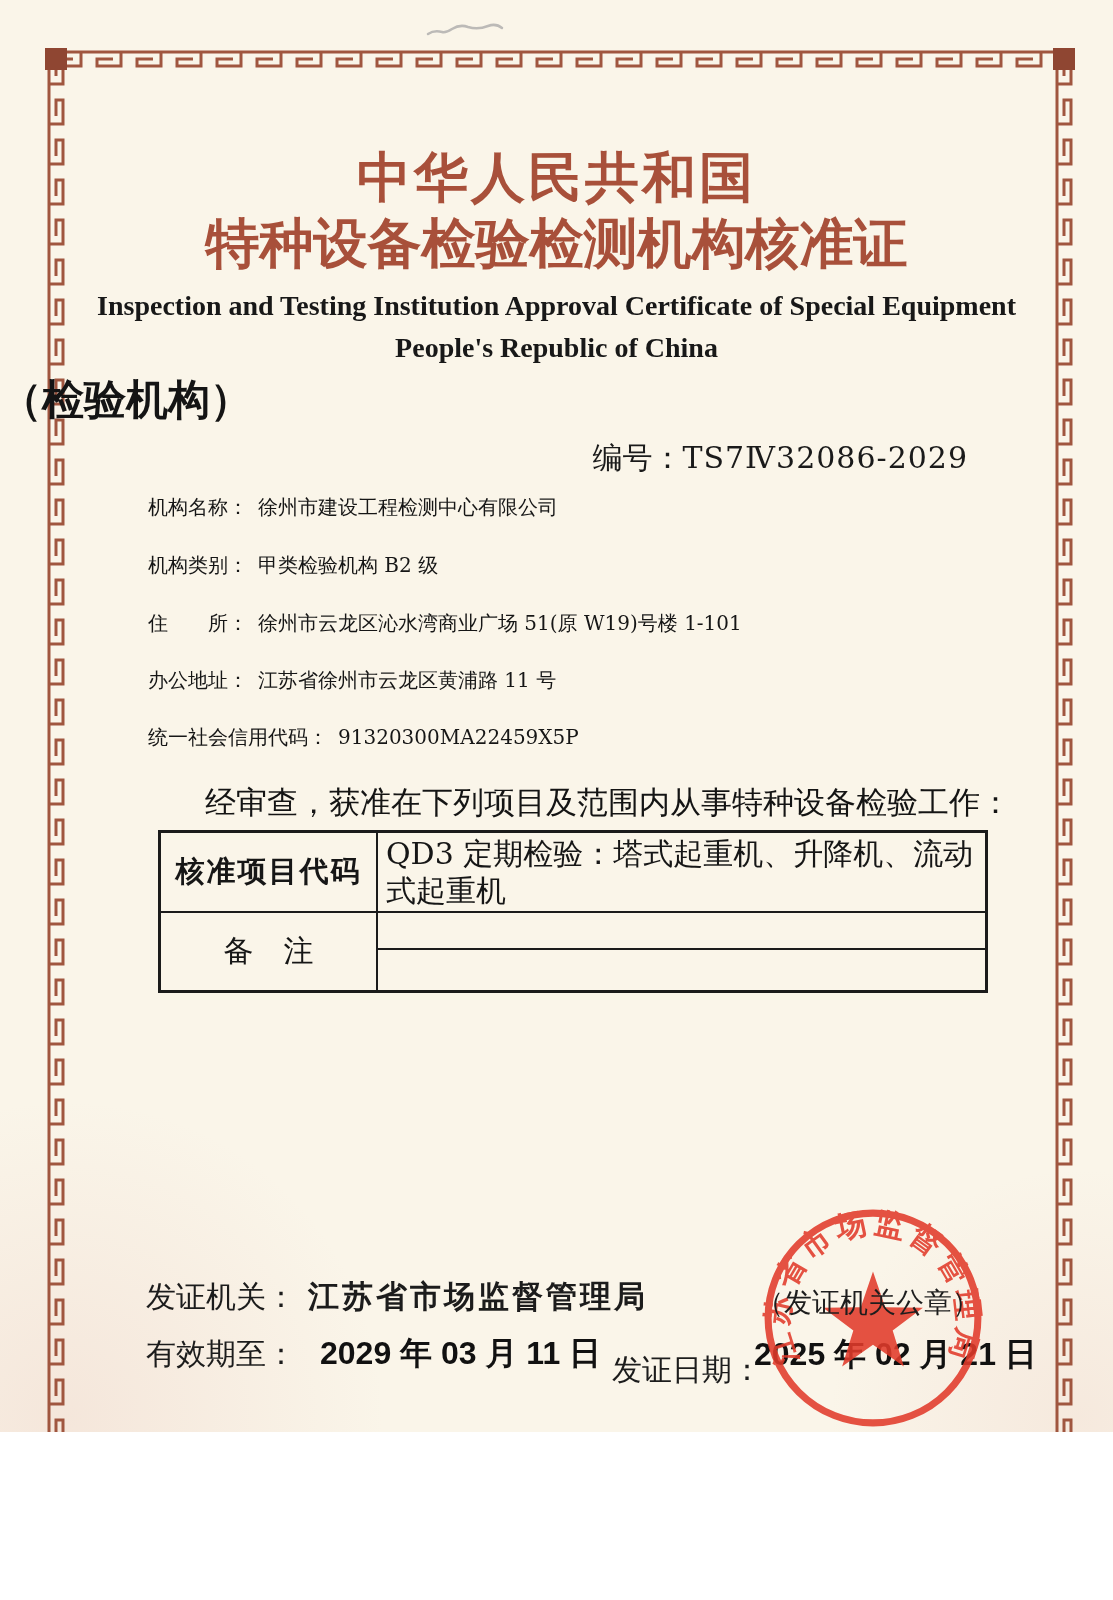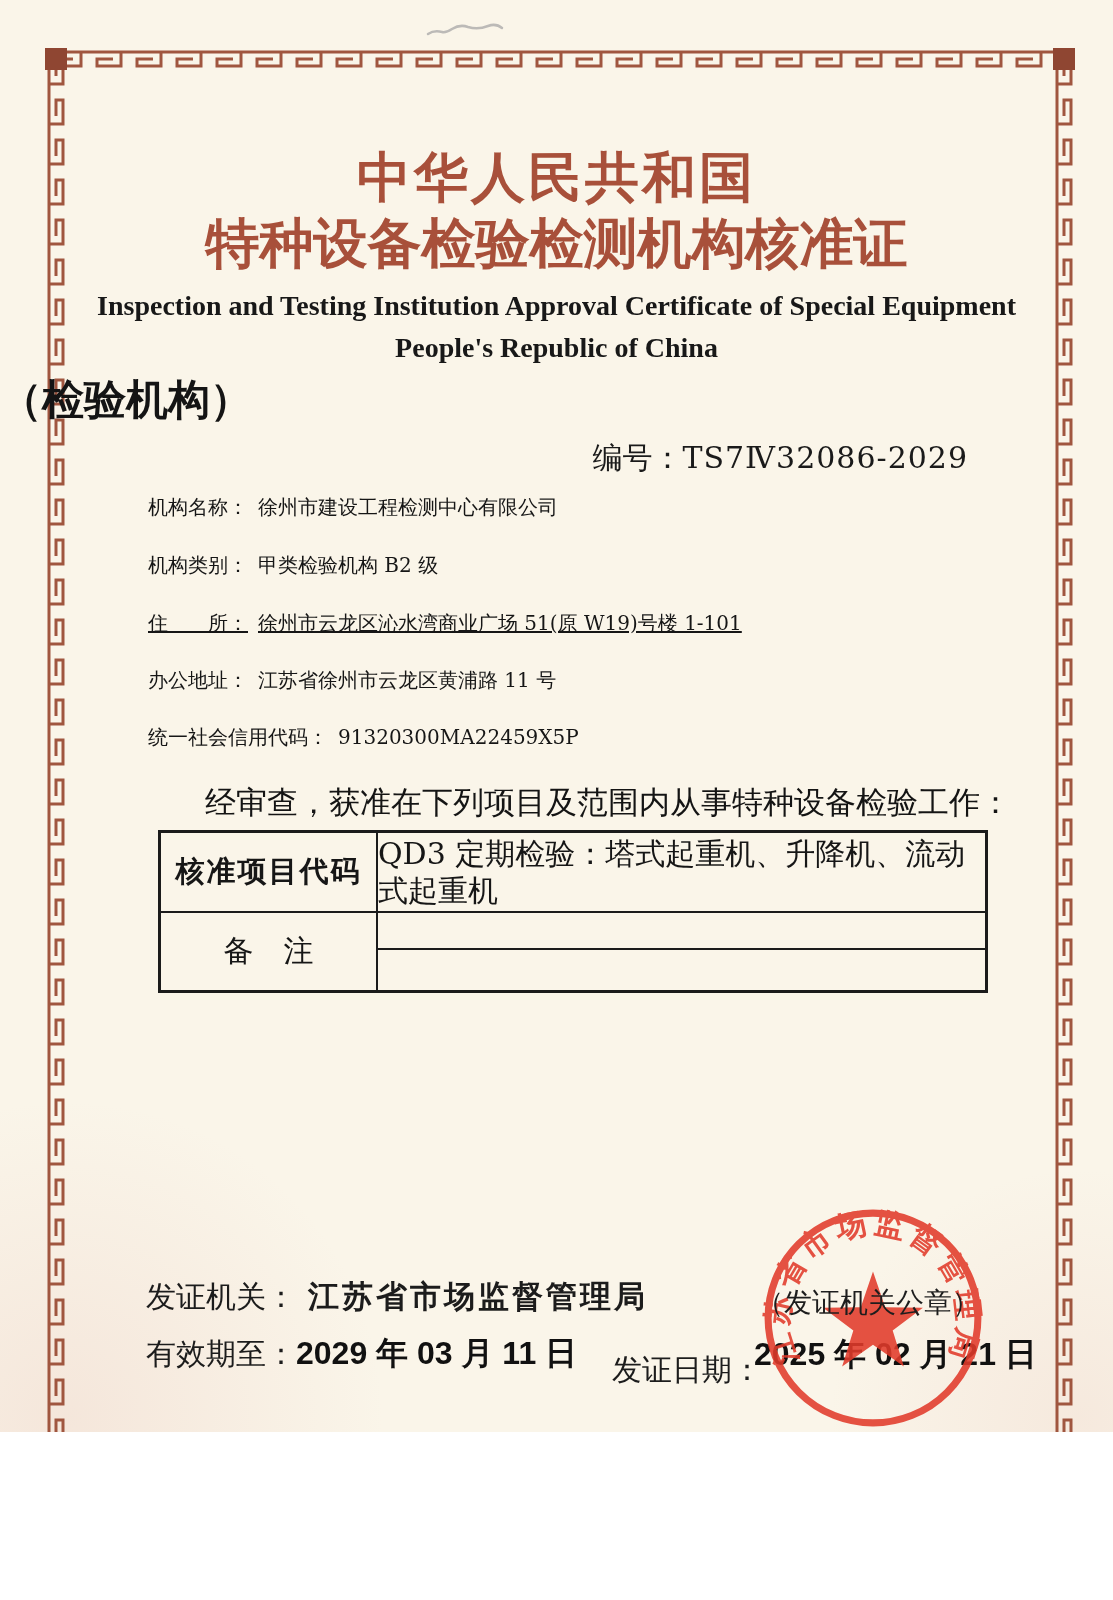--- a/index.html
+++ b/index.html
@@ -26,39 +26,39 @@
   .title-en2{left:0;top:332px;width:100%;text-align:center;
     font-size:28px;font-weight:bold;color:#181818;font-family:"Liberation Serif",serif;}
   .subtitle{left:0;top:372px;width:100%;text-align:left;
     font-size:42px;font-weight:bold;color:#141414;}
 
   .cert-no{left:0;top:438px;width:968px;text-align:right;font-size:30px;color:#1a1a1a;}
   .cert-no .v{letter-spacing:1px;}
 
   .field{left:148px;font-size:20px;white-space:nowrap;color:#161616;}
   .field .lab{margin-right:10px;}
-  .f0{top:494px;} .f1{top:552px;} .f2{top:610px;text-decoration:underline;} .f3{top:667px;} .f4{top:724px;}
+  .f0{top:494px;} .f1{top:552px;} .f2{top:610px;} .f3{top:667px;} .f4{top:724px;}
 
   .statement{left:205px;top:782px;font-size:31px;color:#141414;}
 
   .approval-table{left:158px;top:830px;width:830px;border-collapse:collapse;
     table-layout:fixed;font-size:30px;color:#161616;}
   .approval-table td{border:2px solid #1b1b1b;vertical-align:middle;}
   .approval-table{border:3px solid #1b1b1b;}
   .approval-table .lbl{width:213px;text-align:center;}
   .approval-table .code-lbl{font-weight:bold;font-size:29px;letter-spacing:2px;}
-  .approval-table .val{padding:2px 0;line-height:37px;}
+  .approval-table .val{padding:2px 8px;line-height:37px;}
   .tr1{height:72px;} .tr2{height:37px;} .tr3{height:42px;}
 
   .issuer-row{left:146px;top:1276px;font-size:30px;white-space:nowrap;}
   .issuer-row .val{font-weight:bold;font-size:31px;margin-left:12px;letter-spacing:3px;}
   .valid-row{left:146px;top:1332px;font-size:30px;white-space:nowrap;}
   .date-val{font-family:"Liberation Sans","DejaVu Sans",sans-serif;
     font-weight:bold;font-size:32px;color:#111;}
-  .valid-row .date-val{margin-left:0;}
+  .valid-row .date-val{margin-left:24px;}
   .issue-label{left:612px;top:1350px;font-size:30px;}
   .issue-date{left:754px;top:1333px;}
 
   .seal-svg{left:757px;top:1202px;opacity:.88;}
   .seal-overlay{left:748px;top:1284px;width:240px;text-align:center;
     font-size:28px;color:#1d1d1d;white-space:nowrap;}
 
   .footer-line{left:0;top:1543px;width:100%;text-align:center;
     font-size:27px;letter-spacing:12px;color:#2e2e2e;}
 

